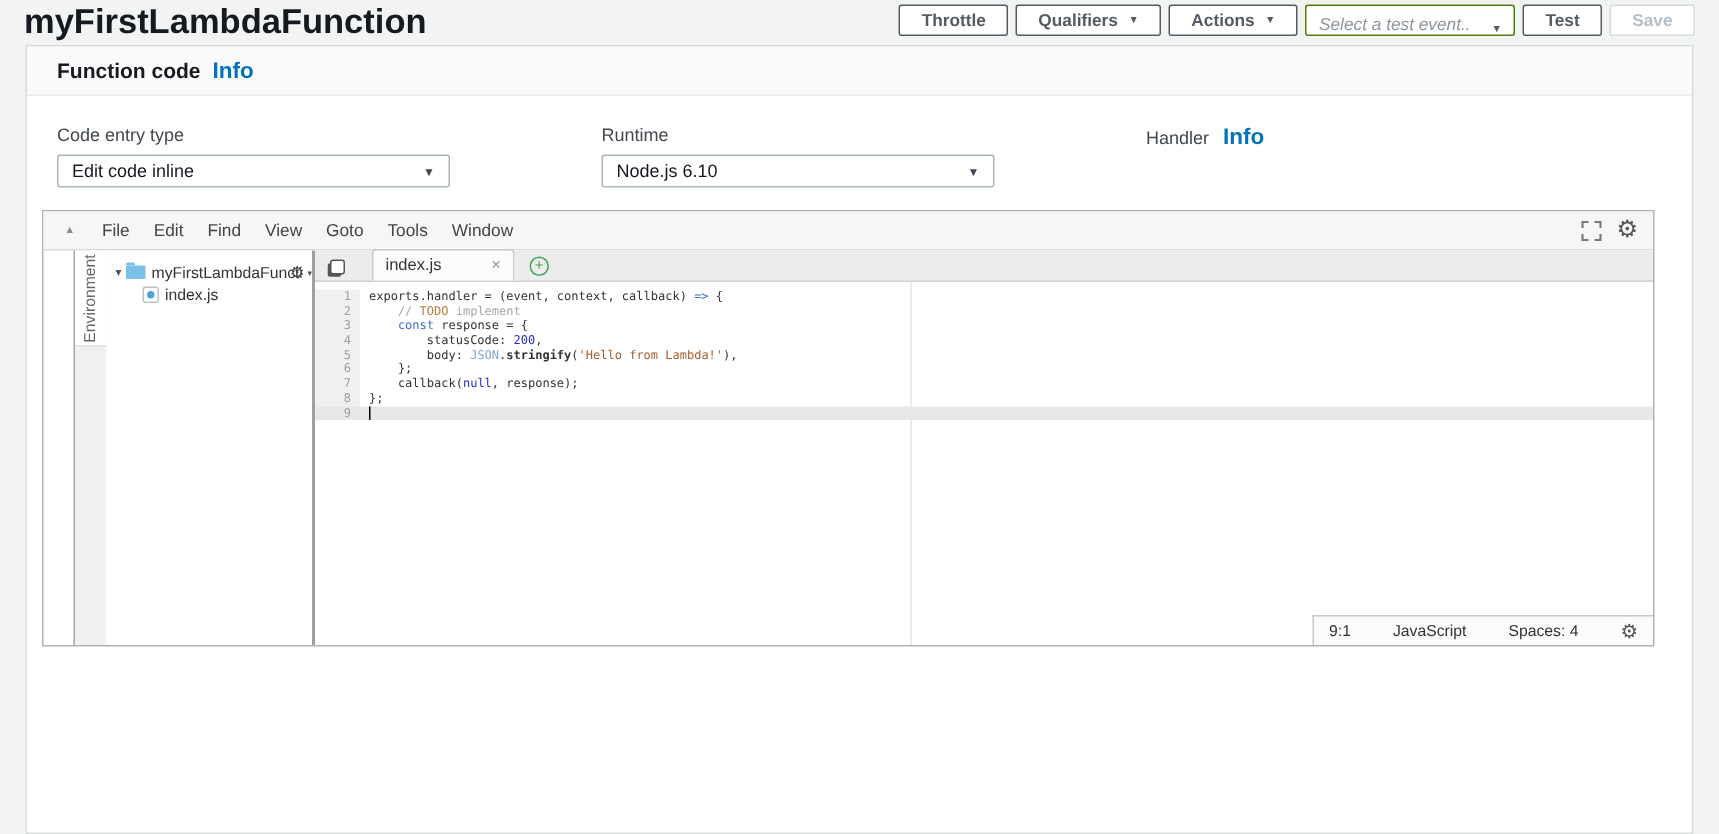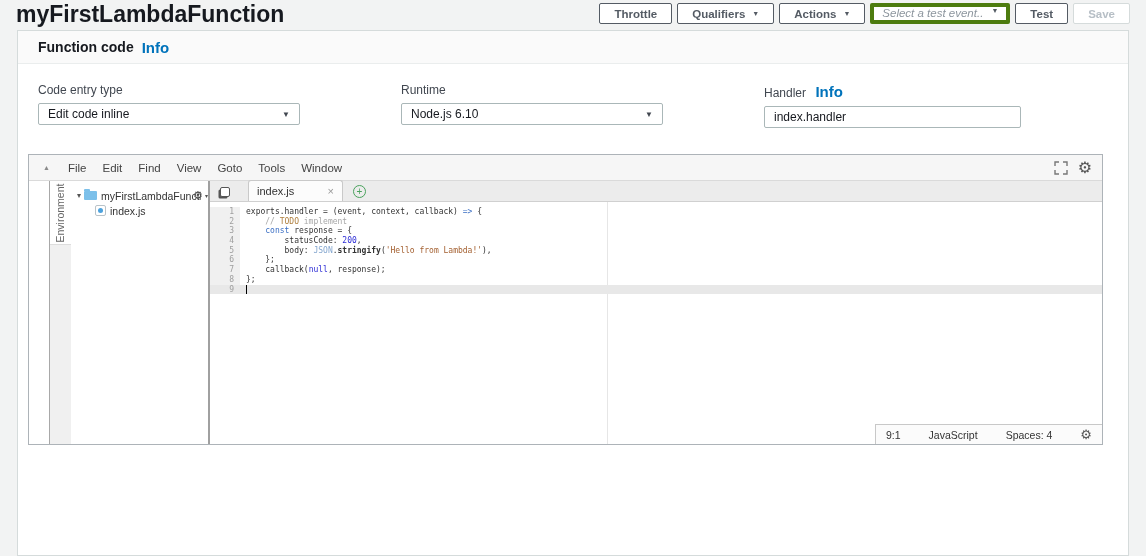--- a/index.html
+++ b/index.html
@@ -8,22 +8,22 @@
 
   
   .topbar { position:absolute; left:0; top:0; width:1146px; height:30px; }
   .page-title { position:absolute; left:16px; top:1px; font-size:23px; font-weight:700; color:#16191f; }
   .topbar-actions { position:absolute; right:16px; top:3px; display:flex; gap:5px; align-items:center; }
   .btn { background:#fff; border:1px solid #545b64; border-radius:2px; height:21px;
          font-family:"Liberation Sans",sans-serif; font-size:11.5px; font-weight:bold; color:#545b64;
          padding:0 14px; display:flex; align-items:center; gap:7px; cursor:pointer; }
   .btn .caret { font-size:7px; line-height:1; color:#545b64; }
   .btn.disabled { color:#b7bfc6; border-color:#d5dbdb; cursor:default; }
-  .select-test { background:#fff; border:4px solid #4d7c0f; border-radius:2px; height:21px; width:140px;
-         display:flex; align-items:flex-start; padding:0 8px; cursor:pointer; }
+  .select-test { background:#fff; border:1px solid #4d7c0f; border-radius:2px; height:21px; width:140px;
+         display:flex; align-items:flex-end; padding:0 8px; cursor:pointer; }
   .select-test .ph { flex:1; font-style:italic; font-size:11.5px; color:#8d969e; white-space:nowrap; overflow:hidden; }
   .select-test .caret { font-size:7px; color:#545b64; }
 
   
   .card { position:absolute; left:17px; top:30px; width:1112px; height:526px;
           background:#fff; border:1px solid #d5dbdb; }
   .card-header { height:33px; background:#fafafa; border-bottom:1px solid #eaeded;
           display:flex; align-items:center; padding-left:20px; gap:8px; }
   .card-title { font-size:14px; font-weight:bold; color:#16191f; }
   .info-link { font-size:15px; font-weight:bold; color:#0073bb; cursor:pointer; }
@@ -33,21 +33,21 @@
   .field.f1 { left:20px; } .field.f2 { left:383px; } .field.f3 { left:746px; }
   .field label { display:block; font-size:12px; color:#414750; margin-bottom:6px; }
   .field label .info-link { margin-left:6px; }
   .selectbox, .textbox { width:262px; height:22px; border:1px solid #aab7b8; border-radius:2px;
           background:#fff; font-size:12px; color:#16191f; display:flex; align-items:center;
           padding:0 9px; cursor:pointer; }
   .selectbox .sel-caret { margin-left:auto; font-size:8px; color:#414750; }
   .textbox { width:257px; cursor:text; }
 
   
-  .editor { position:absolute; left:10px; top:123px; width:1075px; height:291px;
+  .editor { position:absolute; left:10px; top:109px; width:1075px; height:291px;
             background:#fff; border:1px solid #adb3b8; }
   .menubar { position:absolute; left:0; top:0; right:0; height:26px; background:#f6f6f6;
              border-bottom:1px solid #dadada; display:flex; align-items:center; font-size:11.5px; color:#444; }
   .collapse-ic { margin:0 10px 0 14px; font-size:7px; color:#8a8a8a; cursor:pointer; }
   .menu-item { padding:0 8px; cursor:pointer; }
   .menubar .spacer { flex:1; }
   .fullscreen-ic { width:14px; height:14px; margin-right:10px; cursor:pointer; }
   .menubar-gear { font-size:16px; color:#555; margin-right:10px; cursor:pointer; line-height:1; }
 
   .env-strip { position:absolute; left:20px; top:26px; bottom:0; width:22px;
@@ -154,23 +154,20 @@
       <span>Node.js 6.10</span>
       <span class="sel-caret">▼</span>
     </div>
   </div>
 
   <div class="field f3">
     <label>
       <span>Handler</span>
       <span class="info-link">Info</span>
     </label>
-    <div class="textbox">
-      <span>index.handler</span>
-    </div>
   </div>
 
   <div class="editor">
     <div class="menubar">
       <span class="collapse-ic">▲</span>
       <span id="menu-items" style="display:flex;">
           <span class="menu-item">File</span>
           <span class="menu-item">Edit</span>
           <span class="menu-item">Find</span>
           <span class="menu-item">View</span>

